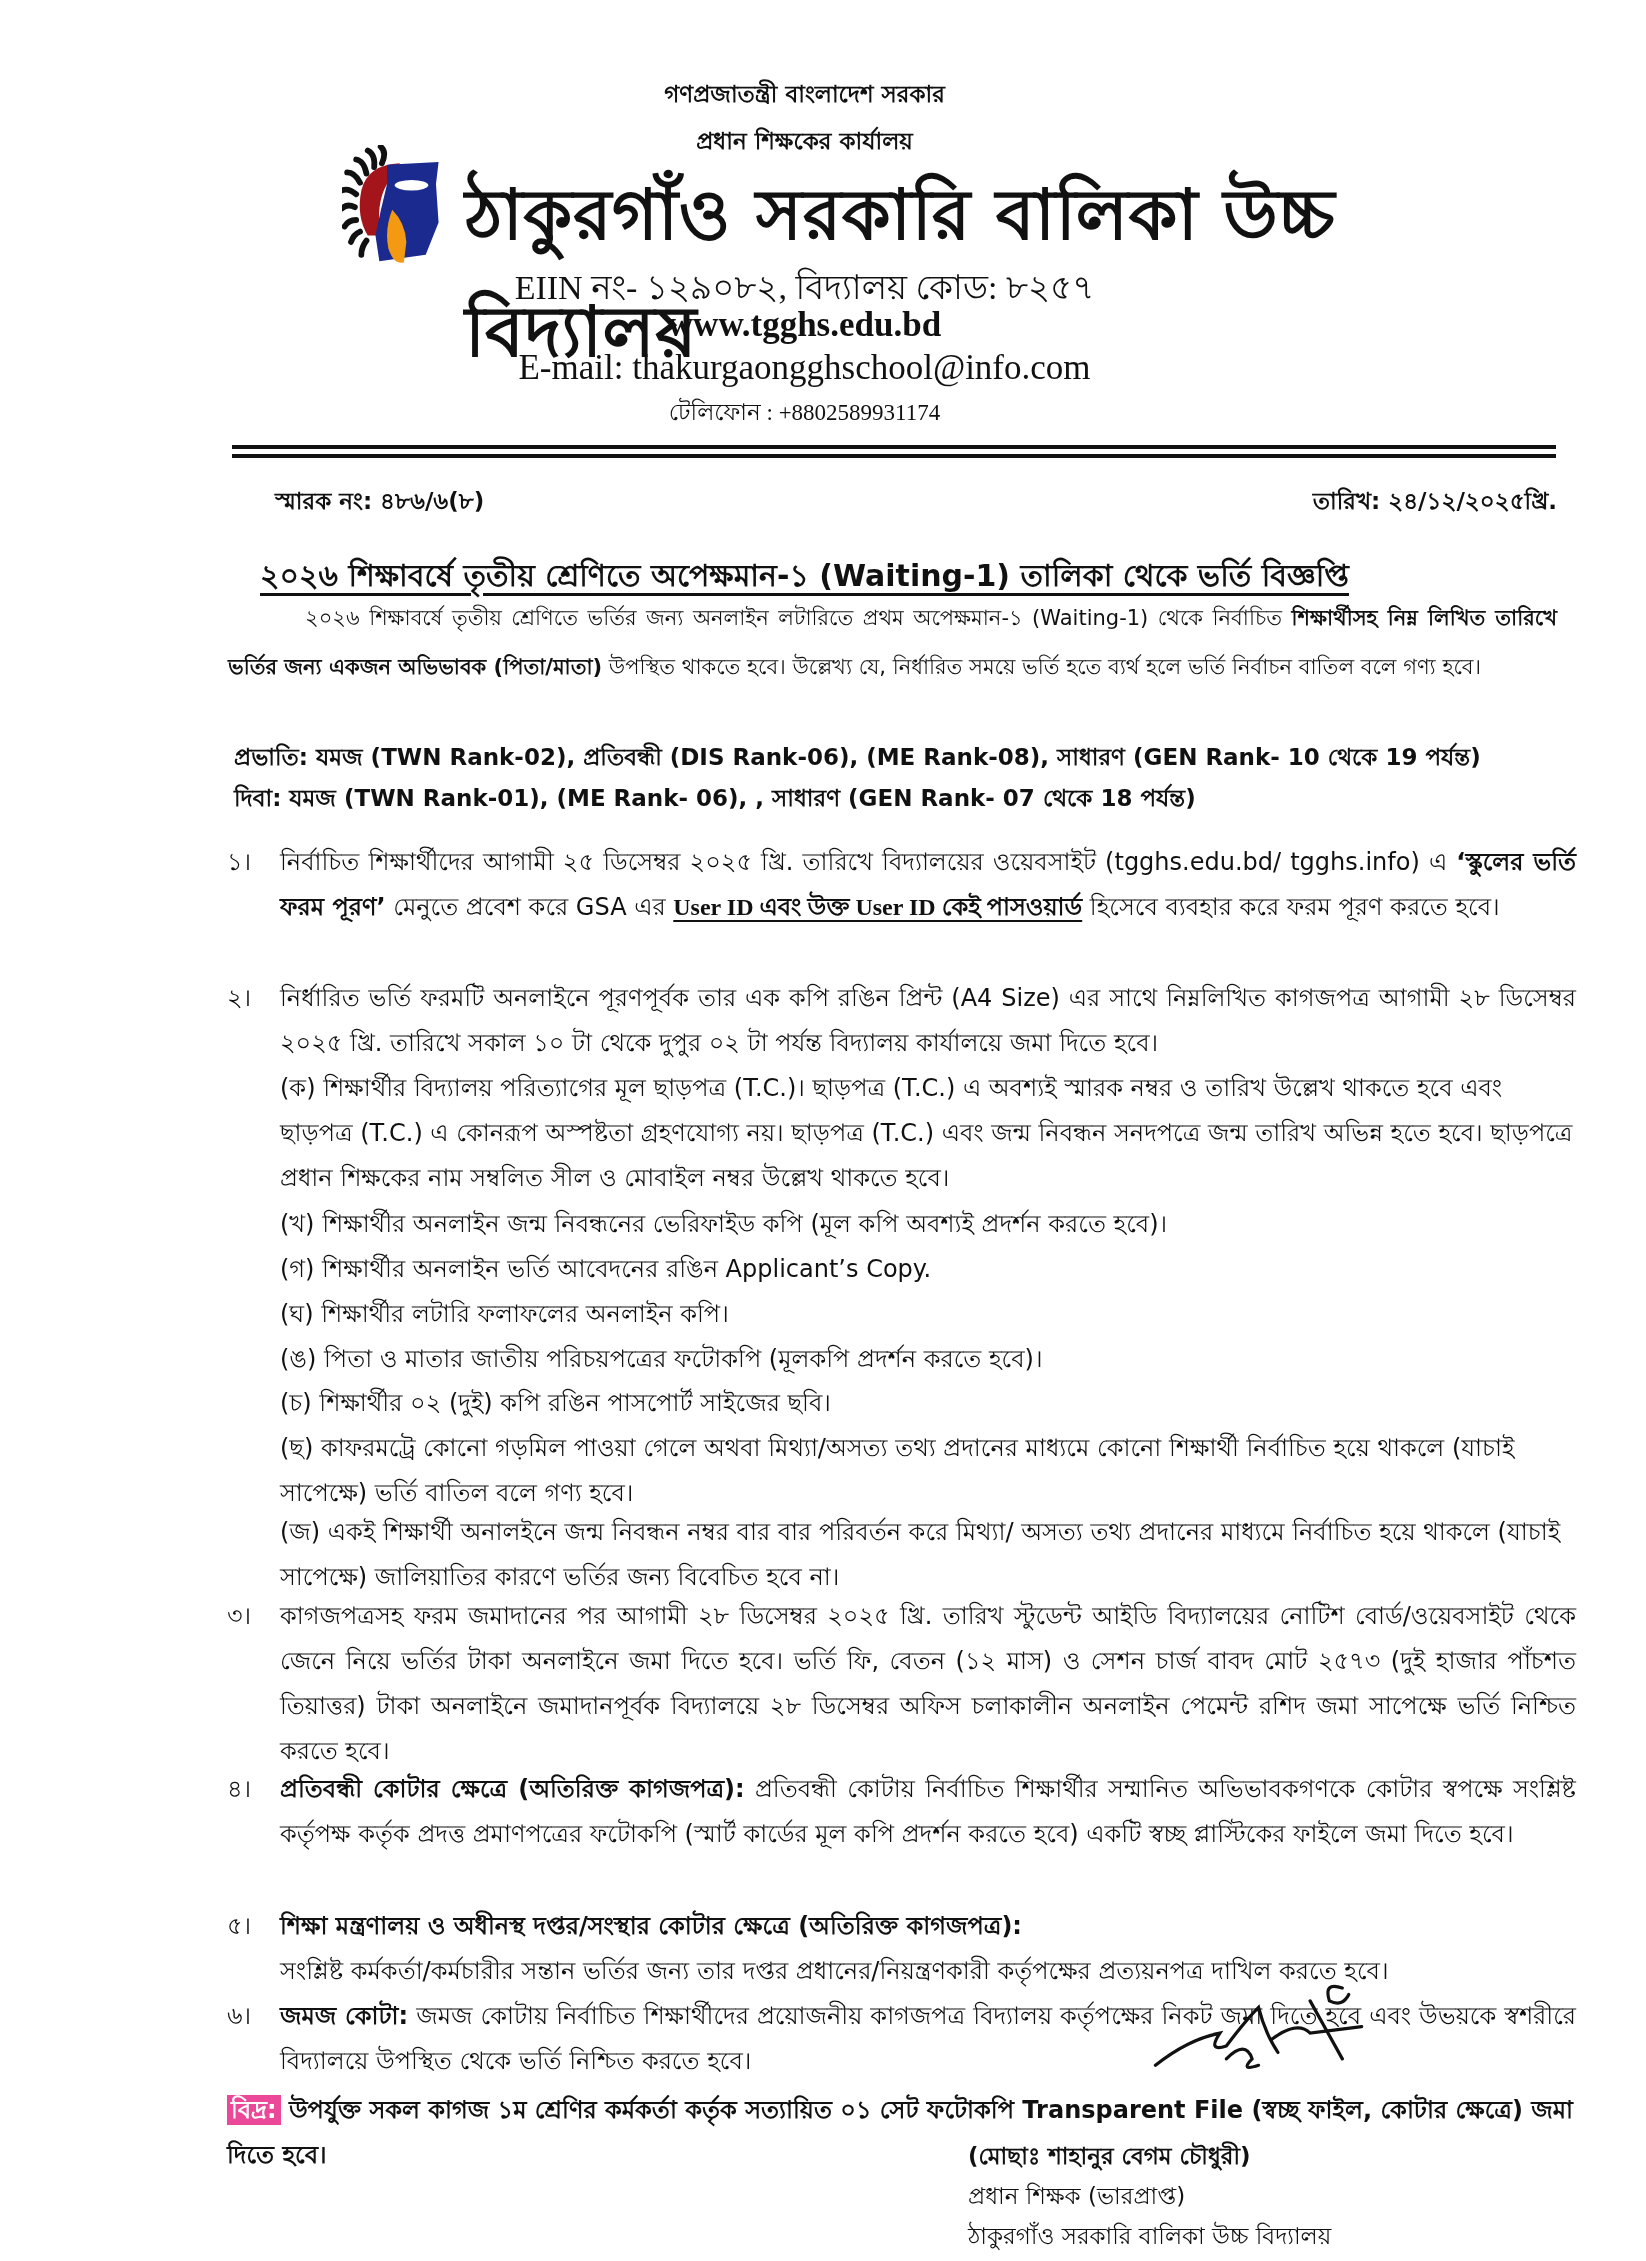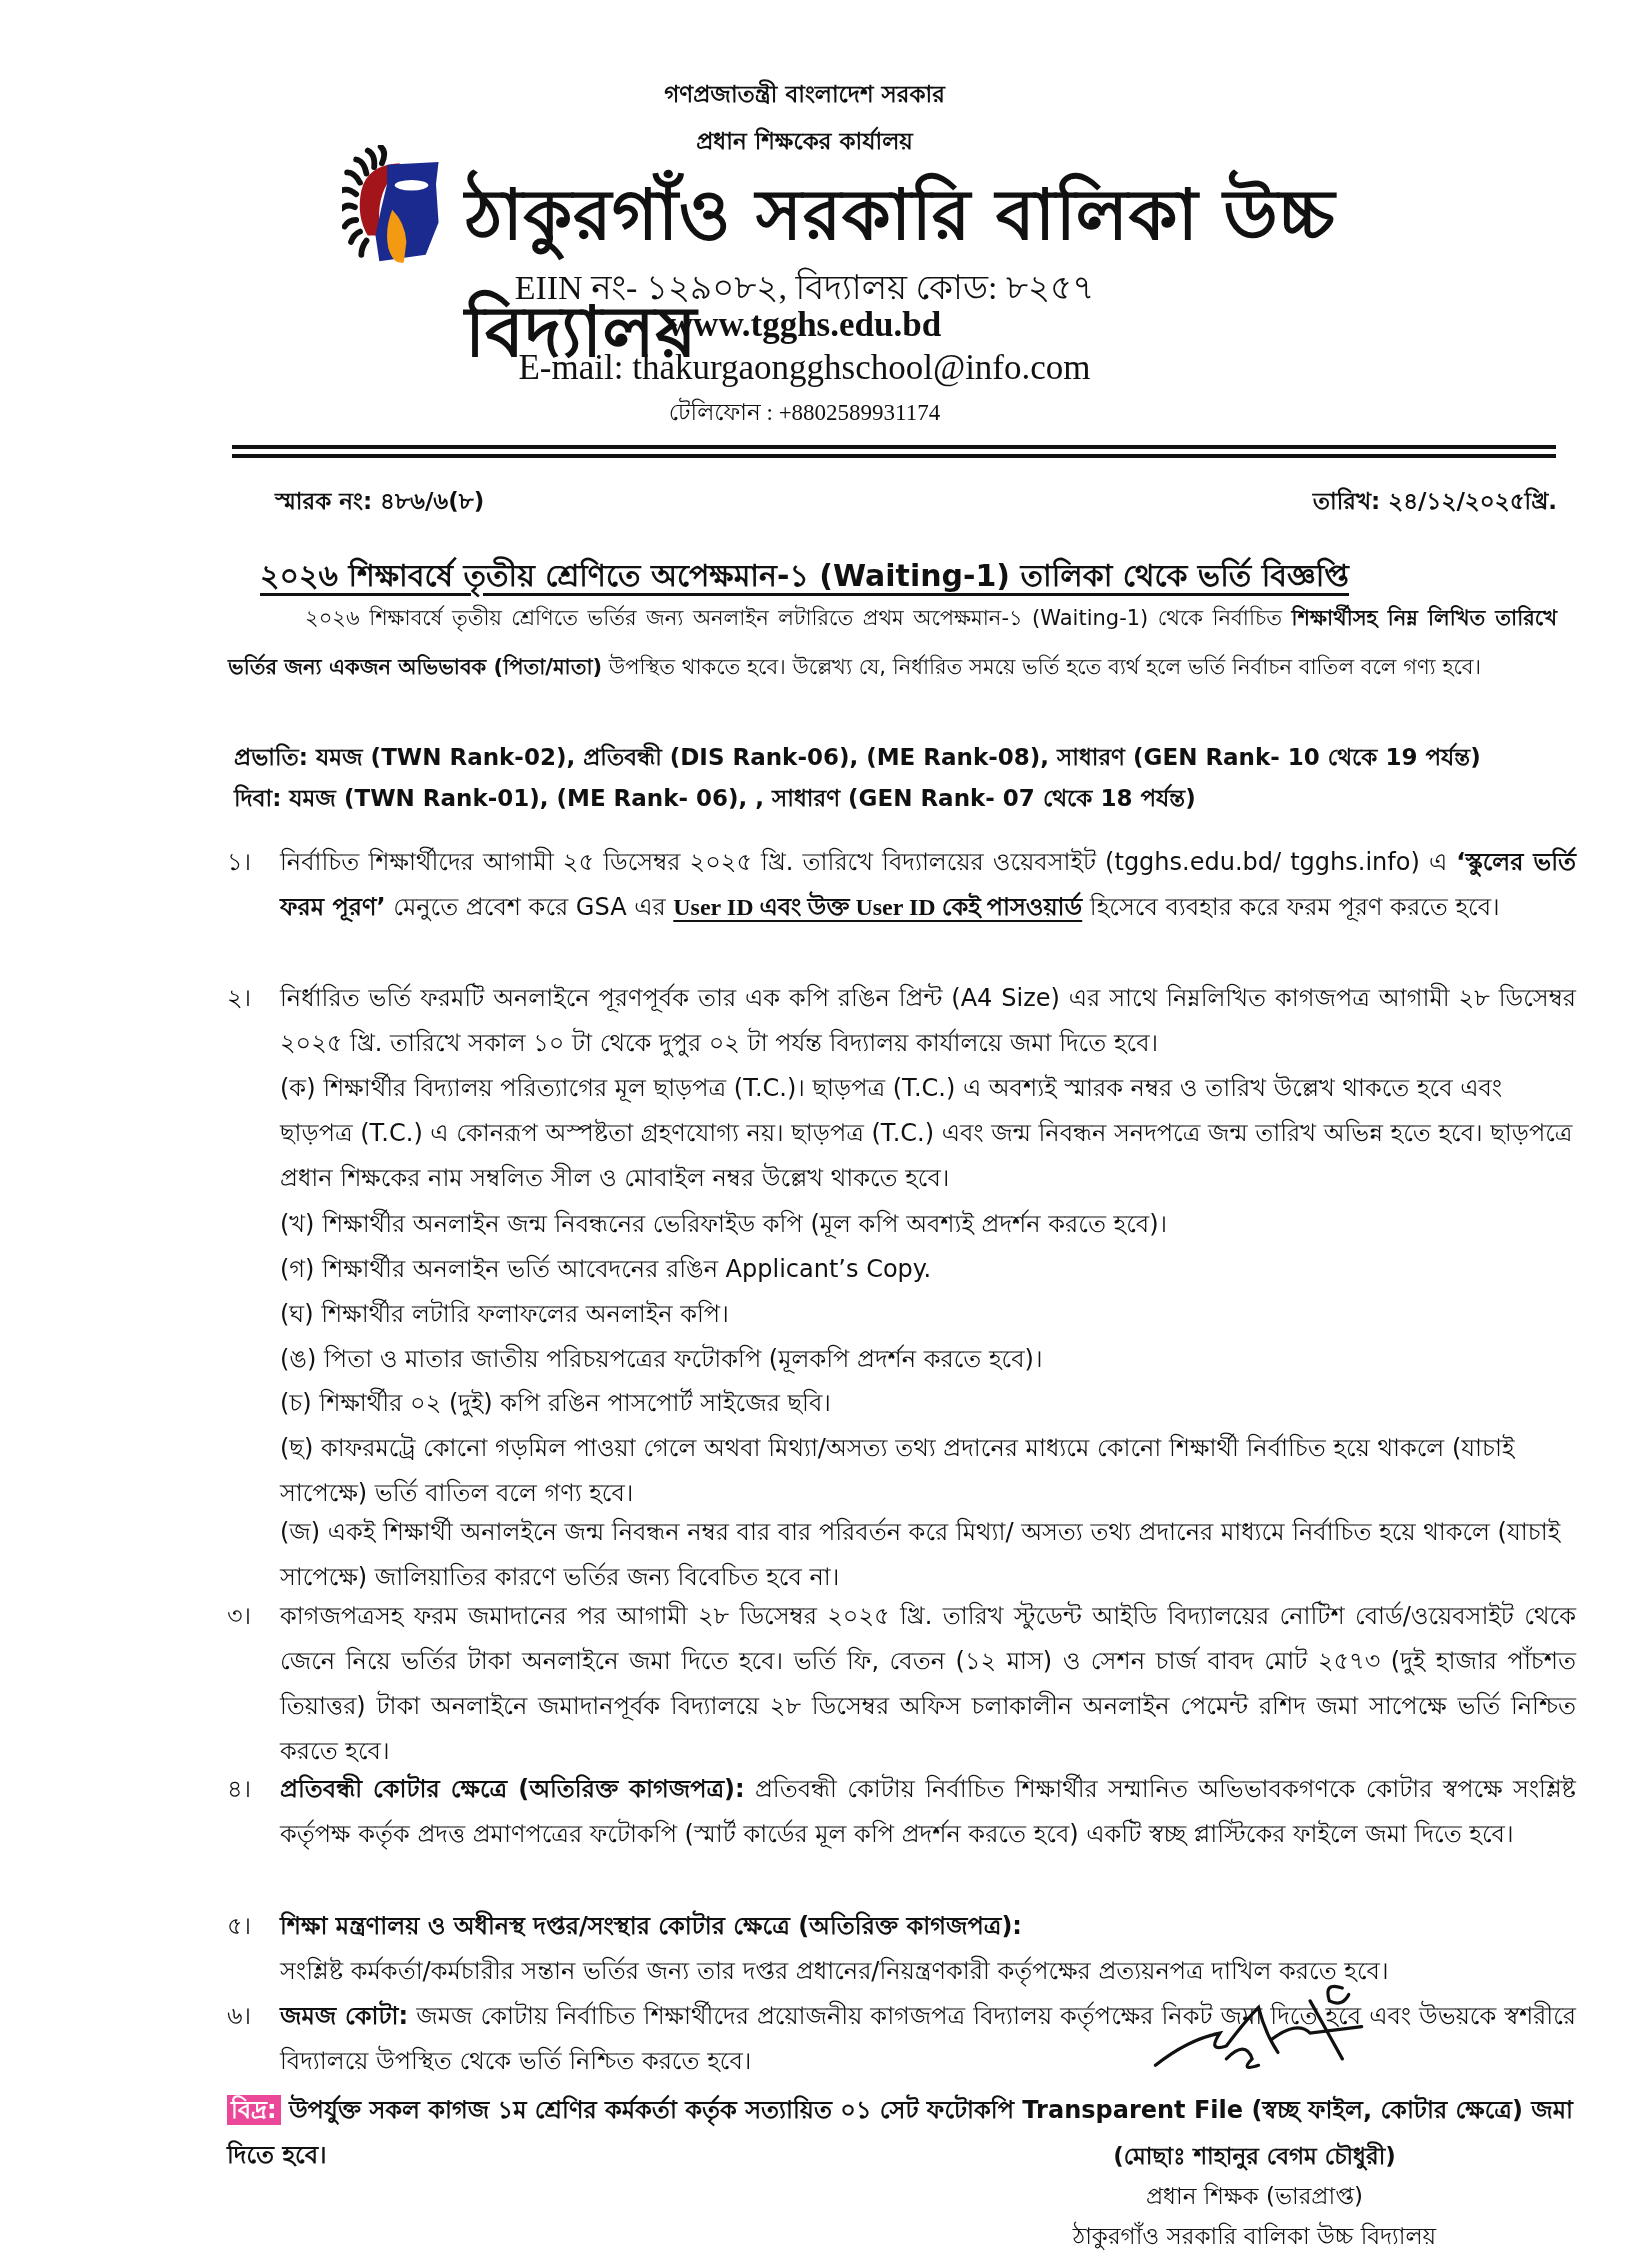--- a/index.html
+++ b/index.html
@@ -19,21 +19,21 @@
   .para { left: 228px; width: 1329px; font-size: 21px; line-height: 49px; text-align: justify; }
   .para .indent { display: inline-block; width: 77px; }
   .shift { left: 234px; font-size: 23px; font-weight: bold; }
   .item { left: 227px; width: 1349px; font-size: 24px; line-height: 45px; }
   .item .num { position: absolute; left: 0; top: 0; width: 52px; }
   .item .body { margin-left: 53px; text-align: justify; }
   .sub { left: 280px; width: 1296px; font-size: 24px; line-height: 45px; }
   .bold { font-weight: bold; }
   .ul { text-decoration: underline; text-underline-offset: 5.2px; }
   .note-tag { background: #ec4899; color: #fff; padding: 1.3px 3.9px; font-weight: bold; }
-  .sig-block { left: 932px; width: 645px; text-align: center; font-size: 23px; line-height: 40px; }
+  .sig-block { left: 968px; width: 645px; font-size: 23px; line-height: 40px; }
   .logo { left: 342px; top: 145px; width: 103px; height: 123px; }
   .signature { left: 1149px; top: 1962px; width: 232px; height: 110px; }
 </style>
 </head>
 <body>
 
 <div class="abs center hdr-small" style="top:76px;">গণপ্রজাতন্ত্রী বাংলাদেশ সরকার</div>
 <div class="abs center hdr-small" style="top:123px;">প্রধান শিক্ষকের কার্যালয়</div>
 
 <svg class="abs logo" viewBox="0 0 160 190">

